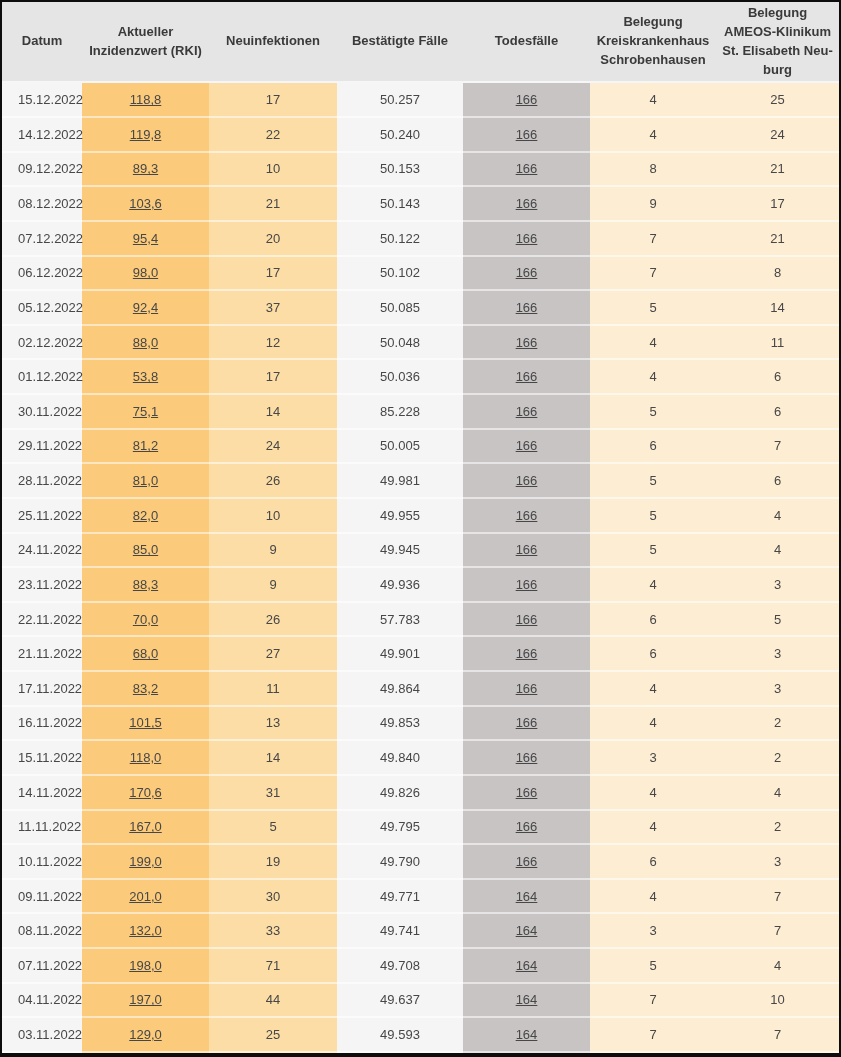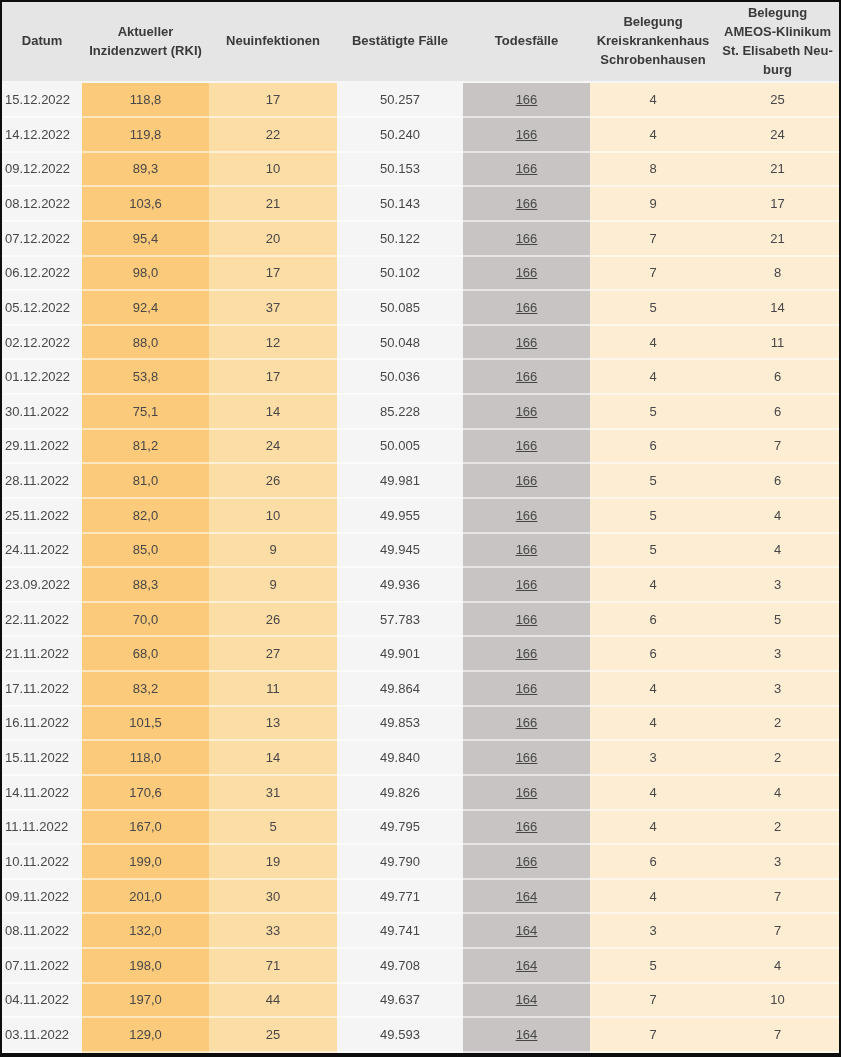--- a/index.html
+++ b/index.html
@@ -45,23 +45,23 @@
     text-align: center;
     vertical-align: middle;
     padding: 0 2px;
     border-bottom: 2px solid rgba(255,255,255,0.55);
     box-sizing: border-box;
     background-clip: border-box;
   }
   td.col-datum {
     background: var(--col_datum);
     text-align: left;
-    padding-left: 3px;
-  }
-  td.col-inzidenz       { background: var(--col_inzidenz); }
+    padding-left: 16px;
+  }
+  td.col-inzidenz       { background: var(--col_inzidenz); text-decoration: underline; }
   td.col-neuinfektionen { background: var(--col_neuinfektionen); }
   td.col-bestaetigte    { background: var(--col_bestaetigte); }
   td.col-todesfaelle    { background: var(--col_todesfaelle); text-decoration: underline; }
   td.col-kkh            { background: var(--col_belegung); }
   td.col-ameos          { background: var(--col_belegung); }
 </style>
 </head>
 <body>
 
 <div class="frame">
@@ -207,21 +207,21 @@
         <tr>
           <td class="col-datum">24.11.2022</td>
           <td class="col-inzidenz">85,0</td>
           <td class="col-neuinfektionen">9</td>
           <td class="col-bestaetigte">49.945</td>
           <td class="col-todesfaelle">166</td>
           <td class="col-kkh">5</td>
           <td class="col-ameos">4</td>
         </tr>
         <tr>
-          <td class="col-datum">23.09.2022</td>
+          <td class="col-datum">23.11.2022</td>
           <td class="col-inzidenz">88,3</td>
           <td class="col-neuinfektionen">9</td>
           <td class="col-bestaetigte">49.936</td>
           <td class="col-todesfaelle">166</td>
           <td class="col-kkh">4</td>
           <td class="col-ameos">3</td>
         </tr>
         <tr>
           <td class="col-datum">22.11.2022</td>
           <td class="col-inzidenz">70,0</td>

